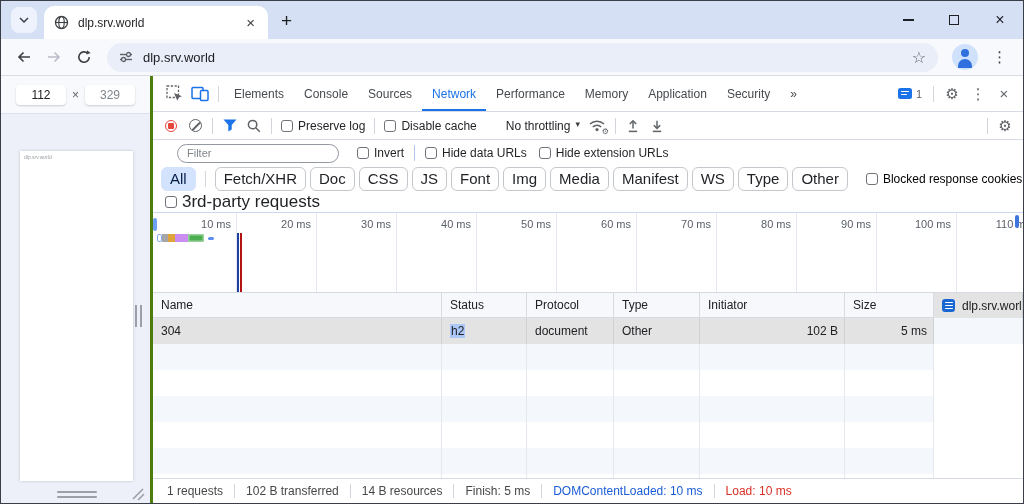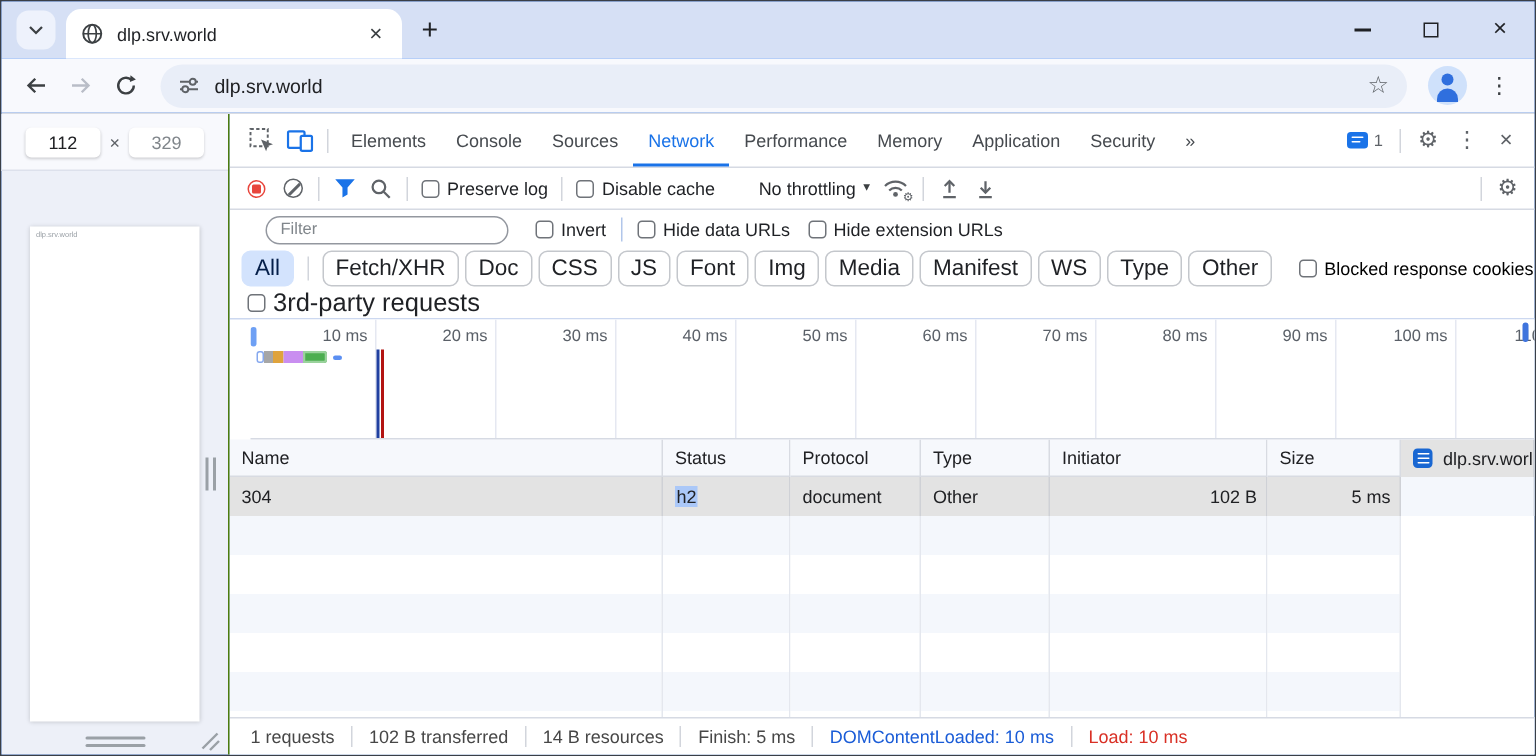--- a/index.html
+++ b/index.html
@@ -1,18 +1,18 @@
 <!DOCTYPE html>
 <html><head>
 <meta charset="utf-8">
 <style>
   * { box-sizing: border-box; }
   html,body { margin:0; padding:0; }
   body { width:1024px; height:504px; overflow:hidden; font-family:"Liberation Sans",sans-serif; background:#fff; }
-  .window { width:1024px; height:504px; border:1px solid #3a3f47; display:flex; flex-direction:column; background:#3b82f6; }
+  .window { width:1024px; height:504px; border:1px solid #3a3f47; display:flex; flex-direction:column; background:#4c1d95; }
 
   
   .tabstrip { height:38px; background:#d6e0f5; flex:none; display:flex; align-items:flex-end; position:relative; }
   .tabsearch { width:26px; height:26px; margin:0 0 6px 10px; border-radius:8px; background:#eef2fc; display:flex; align-items:center; justify-content:center; }
   .tab { width:224px; height:33px; margin-left:7px; background:#fff; border-radius:10px 10px 0 0; display:flex; align-items:center; padding:0 10px; }
   .tab-title { flex:1; font-size:12px; color:#1f2125; margin-left:9px; white-space:nowrap; overflow:hidden; }
   .tab-close { font-size:15px; color:#3c4043; line-height:1; padding:1px 3px; }
   .newtab { font-size:19px; color:#1f2125; margin:0 0 9px 13px; line-height:1; }
   .wincontrols { position:absolute; right:0; top:0; height:38px; display:flex; }
   .winbtn { width:46px; height:38px; display:flex; align-items:center; justify-content:center; }
@@ -28,21 +28,21 @@
   .star { font-size:16px; color:#5f6368; }
   .avatar { width:26px; height:26px; border-radius:50%; background:#cfe1fb; position:relative; overflow:hidden; margin:0 6px; }
   .avatar .head { position:absolute; left:9px; top:5px; width:8px; height:8px; border-radius:50%; background:#2f6fde; }
   .avatar .body { position:absolute; left:6px; top:15px; width:14px; height:9px; border-radius:7px 7px 0 0; background:#2f6fde; }
   .kebab { font-size:15px; color:#3c4043; padding:0 8px; }
 
   
   .main { flex:1; display:flex; min-height:0; border-top:1px solid #d9dce3; }
 
   
-  .device-pane { width:152px; flex:none; background:#edf0f8; border-right:1px solid #4d7c0f; display:flex; flex-direction:column; position:relative; }
+  .device-pane { width:152px; flex:none; background:#edf0f8; border-right:3px solid #4d7c0f; display:flex; flex-direction:column; position:relative; }
   .device-toolbar { height:38px; flex:none; background:#f8f9fd; border-bottom:1px solid #dde1ec; display:flex; align-items:center; justify-content:center; gap:6px; }
   .dim-input { width:50px; height:20px; border:none; border-radius:4px; background:#fff; box-shadow:0 1px 2px rgba(0,0,0,.18); font-size:12px; text-align:center; font-family:"Liberation Sans",sans-serif; color:#202124; }
   .dim-input.dim2 { color:#80868b; }
   .dim-x { font-size:12px; color:#5f6368; }
   .device-canvas { flex:1; position:relative; }
   .viewport { position:absolute; left:19px; top:37px; width:113px; height:330px; background:#fff; box-shadow:0 0 3px rgba(0,0,0,.18); padding:3px 4px; }
   .viewport-label { font-size:5px; color:#9aa0a6; }
   .h-handle { position:absolute; left:56px; bottom:5px; width:40px; display:flex; flex-direction:column; gap:3px; }
   .h-handle i { height:2px; background:#9aa0a6; border-radius:2px; display:block; }
   .diag-handle { position:absolute; right:5px; bottom:2px; }
@@ -84,21 +84,21 @@
   .filter-input::placeholder { color:#80868b; }
   .bluesep { width:1px; height:16px; background:#b1c6ea; margin:0 6px; }
 
   .chips-row { height:25px; flex:none; display:flex; align-items:center; padding:0 8px; gap:4px; }
   .chip { border:1px solid #c4c7cc; border-radius:6px; padding:2.5px 8px; font-size:15px; color:#1f2125; background:#fff; white-space:nowrap; }
   .chip.active { background:#d3e3fd; border-color:#d3e3fd; color:#041e49; }
   .chips-row .cbgroup { font-size:12px; }
 
   .tp-row { height:22px; flex:none; display:flex; padding:0 8px; font-size:17px; color:#1f2125; border-bottom:1px solid #ccd8f0; }
 
-  .timeline { height:80px; flex:none; position:relative; overflow:hidden; border-bottom:1px solid #d6dae3; background:#fff;margin-left:14px; }
+  .timeline { height:80px; flex:none; position:relative; overflow:hidden; border-bottom:1px solid #d6dae3; background:#fff; }
   .gridline { position:absolute; top:0; bottom:0; width:1px; background:#e5e8f1; }
   .tick { position:absolute; top:5px; width:81px; text-align:right; font-size:11px; color:#5a6068; padding-right:3px; white-space:nowrap; }
   .ov-left { position:absolute; left:0; top:5px; width:4px; height:13px; background:#6ea0f4; border-radius:2px; }
   .wf-bar { position:absolute; left:4px; top:21px; height:8px; display:flex; }
   .wf-s0 { width:5px; border:1px solid #86a8ee; border-radius:2px; background:#fff; }
   .wf-s1 { width:6px; background:#a6a6a6; }
   .wf-s2 { width:7px; background:#dfa33c; }
   .wf-s3 { width:13px; background:#c98ef0; }
   .wf-s4 { width:16px; background:#4cae50; box-shadow:inset 0 0 0 1.5px #9ad29c; border-radius:0 2px 2px 0; }
   .wf-dash { position:absolute; left:55px; top:24px; width:6px; height:3px; background:#5b8ff2; border-radius:1.5px; }

